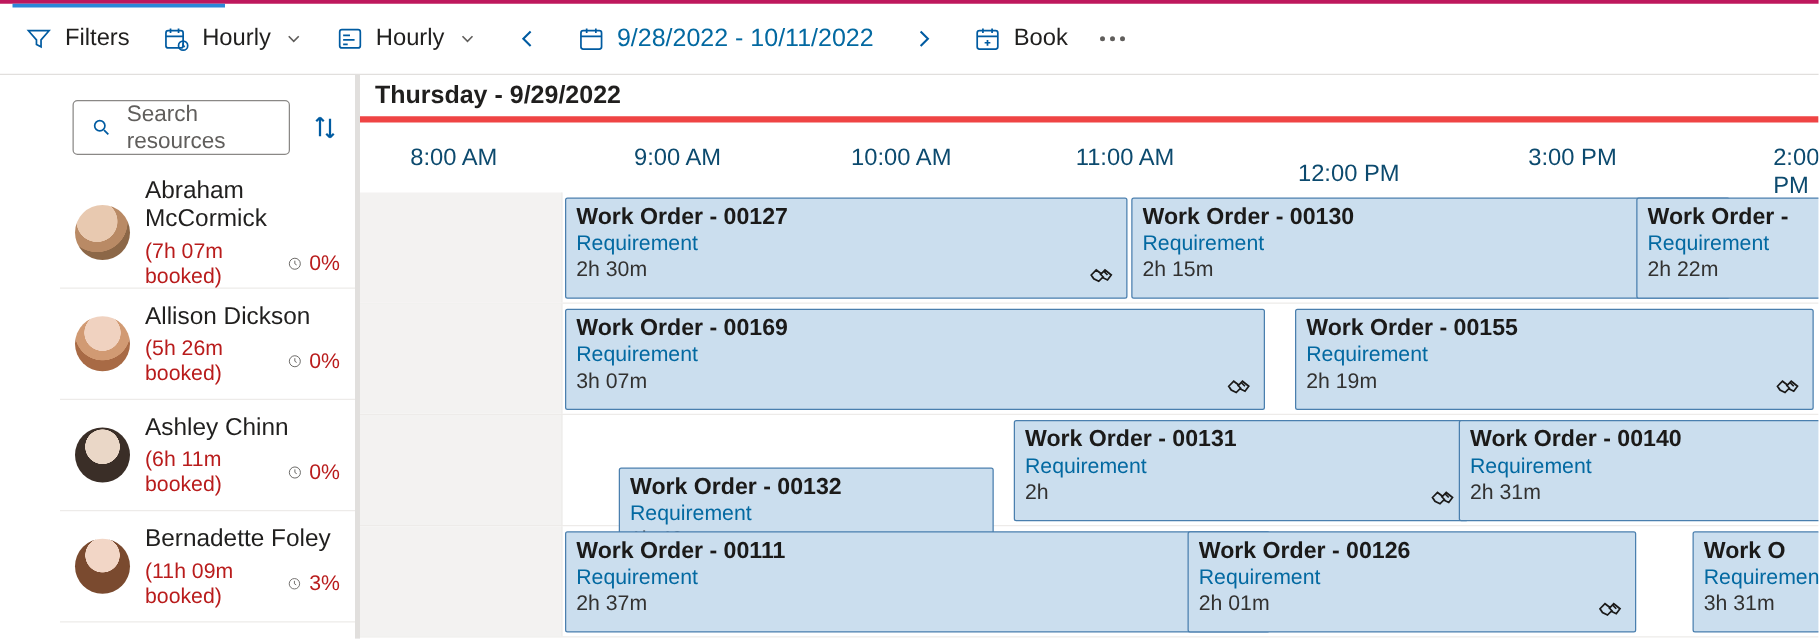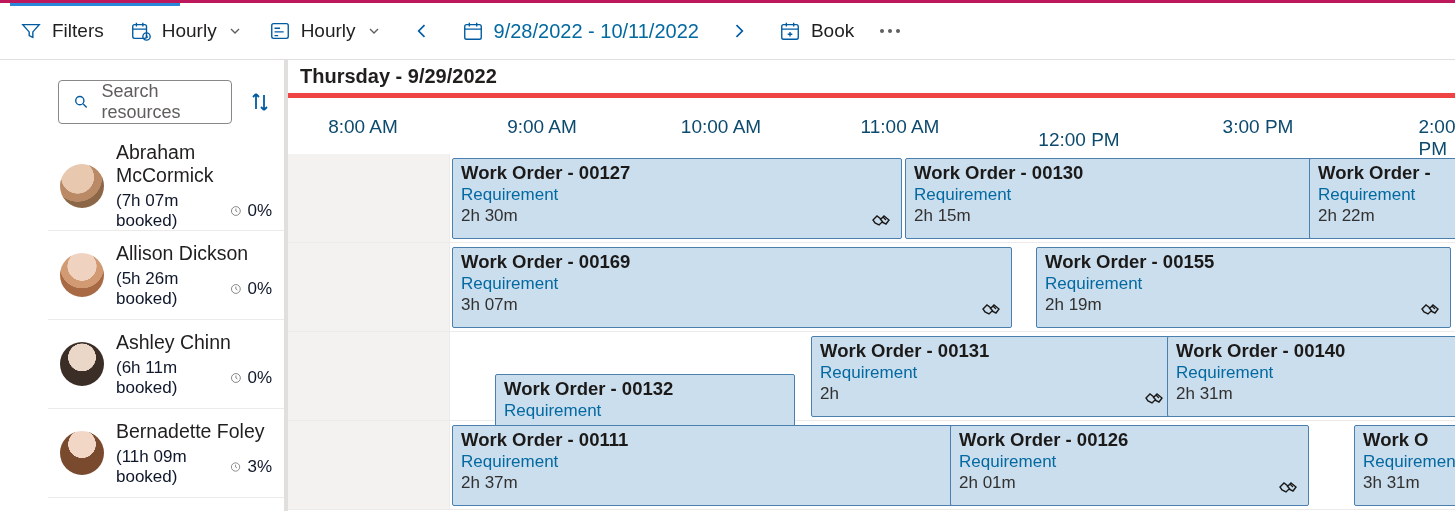--- a/index.html
+++ b/index.html
@@ -73,21 +73,21 @@
     display:flex; align-items:center; justify-content:center;
     color:#fff; font-weight:600; font-size:16px; flex-shrink:0;
     background-size:cover; background-position:center;
   }
   .av-1{ background: radial-gradient(circle at 40% 30%, #e8c9b0 0 40%, #b98a65 41% 60%, #8c6747 61% 100%); }
   .av-2{ background: radial-gradient(circle at 50% 30%, #f0d2c0 0 38%, #d19a73 39% 58%, #a86a45 59% 100%); }
   .av-3{ background: radial-gradient(circle at 50% 35%, #ead7c7 0 38%, #3a2e27 39% 100%); }
   .av-4{ background: radial-gradient(circle at 50% 30%, #f2d6c6 0 36%, #7a4a2f 37% 100%); }
   .res-info { display:flex; flex-direction:column; gap:4px; }
   .res-name { font-size:19.5px; color:#201f1e; }
-  .res-sub { font-size:17px; color:#0f172a; display:flex; align-items:center; gap:6px; }
+  .res-sub { font-size:17px; color:#b91c1c; display:flex; align-items:center; gap:6px; }
   .clock-icon { width:14px; height:14px; stroke:#605e5c; fill:none; stroke-width:1.5; }
 
   
   .board { flex:1; position:relative; overflow:hidden; background:#fff; }
 
   .day-header {
     height: 38px; display:flex; align-items:center; padding-left:12px;
     font-size:20px; font-weight:600; border-bottom:5px solid #ef4444;
   }
   .time-header {

